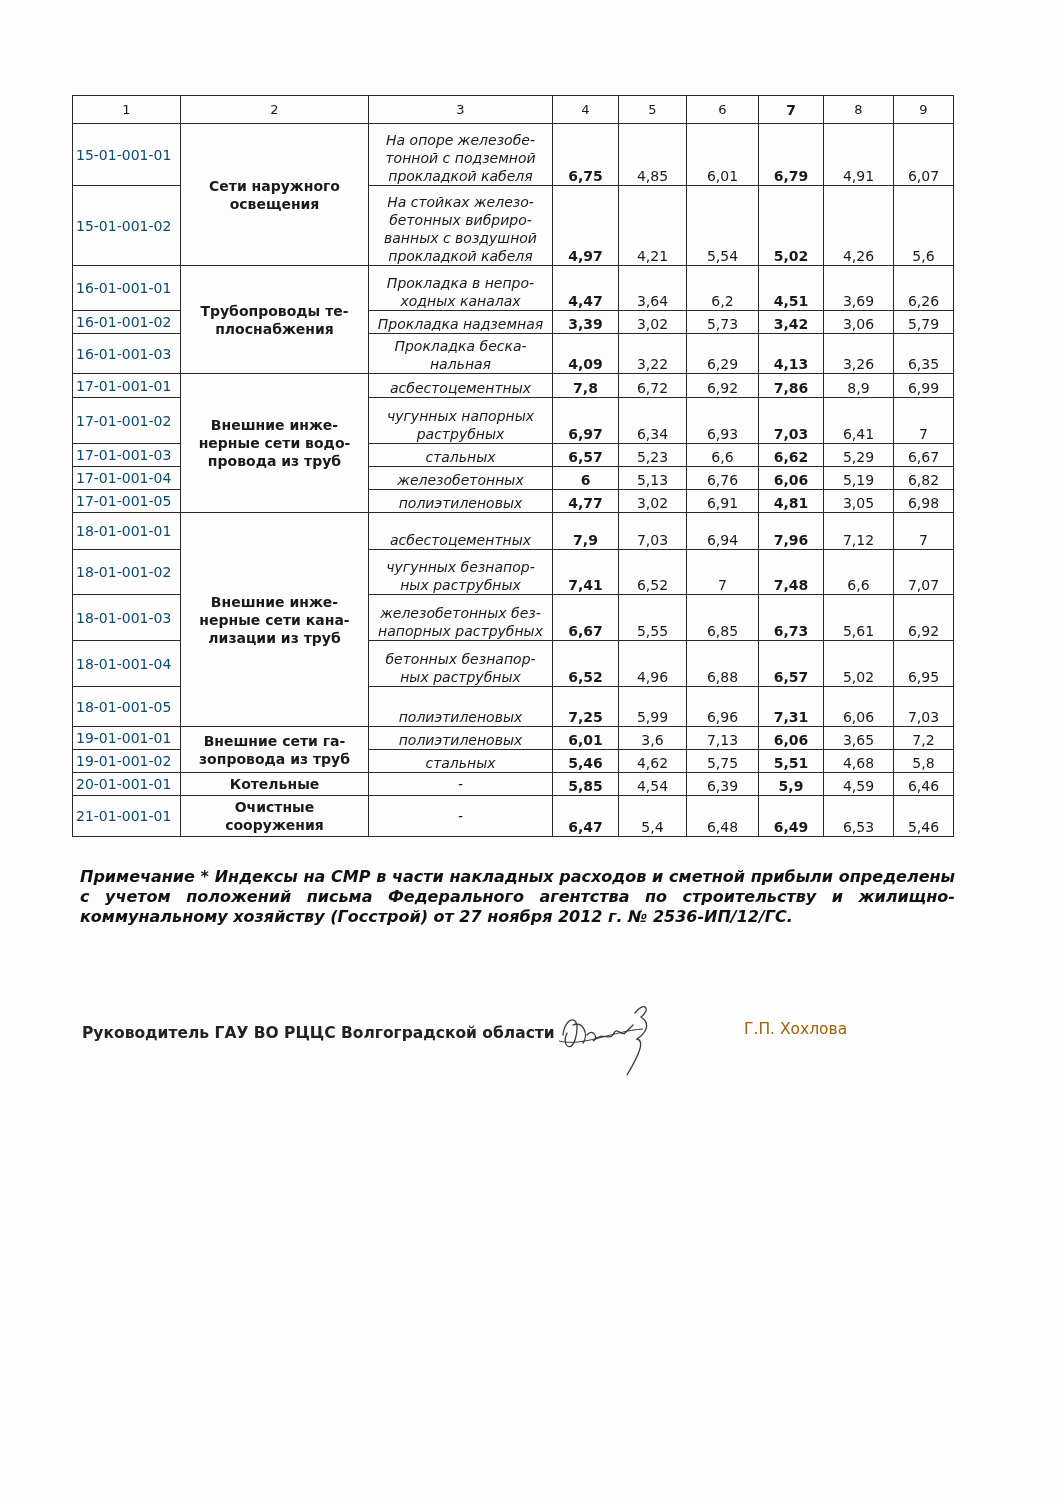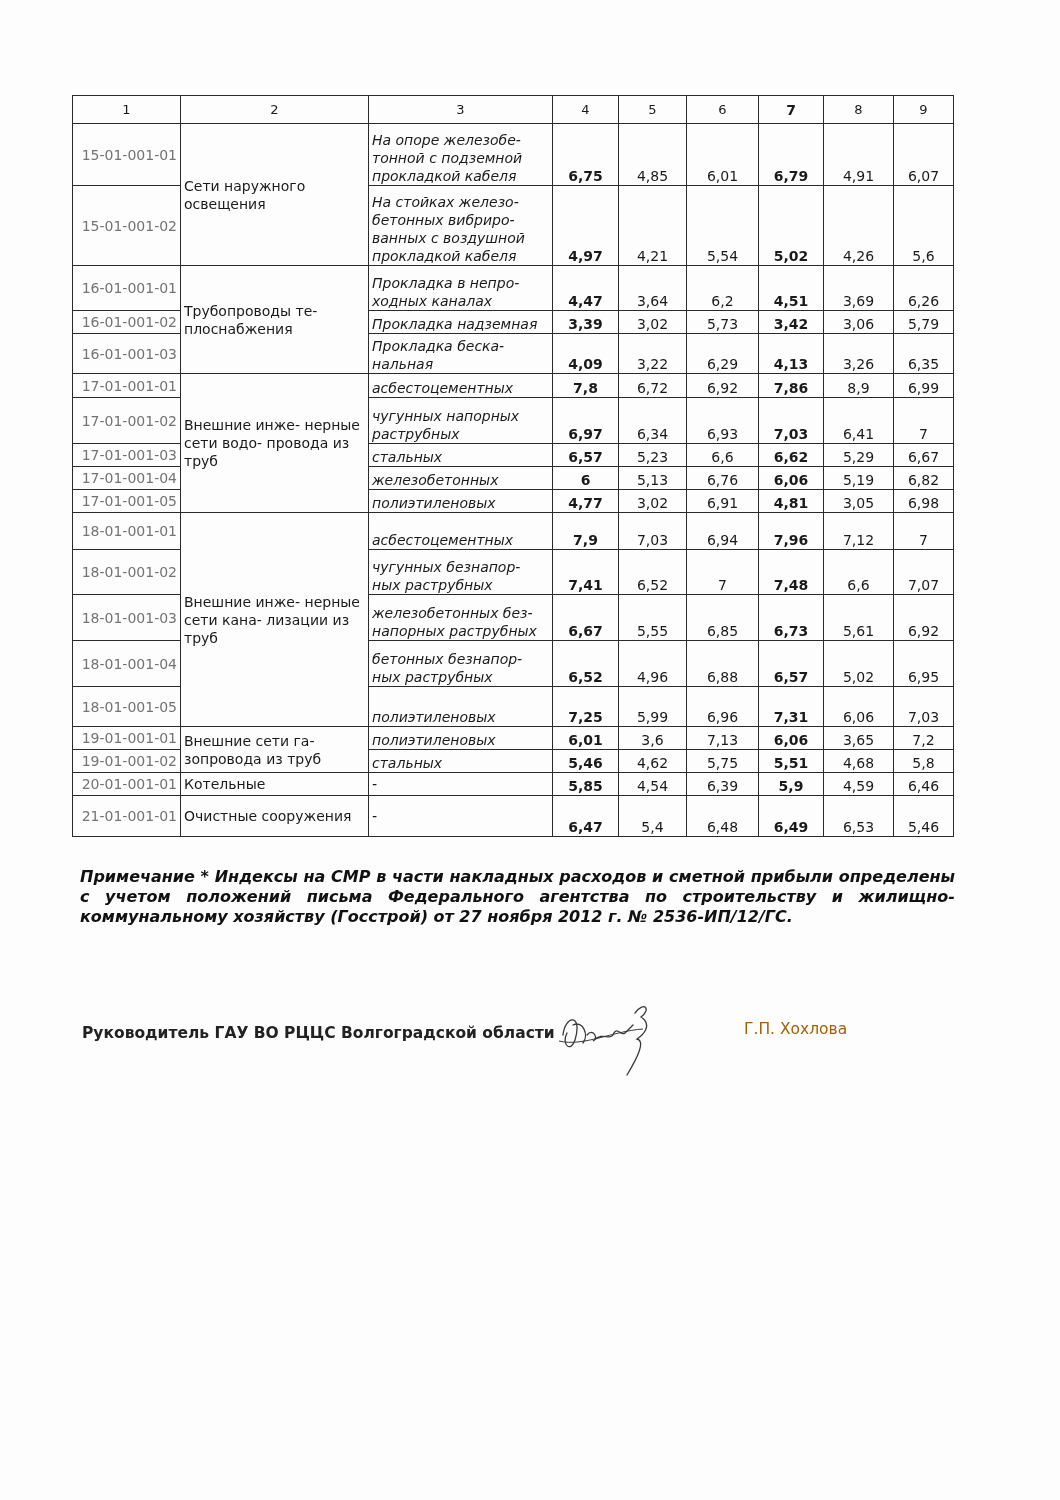--- a/index.html
+++ b/index.html
@@ -1,23 +1,23 @@
 <!DOCTYPE html>
 <html><head>
 <meta charset="utf-8">
 <style>
   html, body { margin: 0; padding: 0; background: #ffffff; }
   body { width: 1060px; height: 1500px; position: relative; overflow: hidden;
          font-family: "DejaVu Sans", sans-serif; color: #1a1a1a; }
   .page { position: absolute; left: 0; top: 0; width: 1060px; height: 1500px; background: #fdfdfd; }
   table.idx { position: absolute; left: 72px; top: 95px; border-collapse: collapse; table-layout: fixed; width: 881px; }
   table.idx td { border: 1px solid #2a2a2a; padding: 0 3px; font-size: 14px; line-height: 18px; }
-  td.code { text-align: right; font-size: 13px; color: #737373; }
-  td.group { font-weight: normal; font-size: 15px; text-align: left; padding-left: 14px; vertical-align: middle; line-height: 19px; }
-  td.desc { font-style: italic; font-size: 14.5px; line-height: 19px; vertical-align: bottom; }
+  td.code { text-align: left; font-size: 13px; color: #0c4a6e; }
+  td.group { font-weight: bold; font-size: 15px; text-align: center; padding-left: 14px; vertical-align: middle; line-height: 19px; }
+  td.desc { font-style: italic; text-align: center; font-size: 14.5px; line-height: 19px; vertical-align: bottom; }
   td.num { text-align: center; vertical-align: bottom; font-size: 15px; padding-bottom: 1px; }
   td.bold { font-weight: bold; }
   tr.head td { text-align: center; vertical-align: middle; font-size: 13px; height: 27px; }
   tr.head td.bold { font-weight: bold; font-size: 14px; }
   .note { position: absolute; left: 80px; top: 867px; width: 875px; font-size: 16px; line-height: 20px;
           font-weight: bold; font-style: italic; text-align: justify; color: #111; }
   .sign-role { position: absolute; left: 82px; top: 1024px; font-size: 15.5px; color: #222; font-weight: bold; }
   .sign-name { position: absolute; left: 744px; top: 1020px; font-size: 15.5px; color: #a16207; }
   .signature { position: absolute; left: 553px; top: 995px; width: 140px; height: 85px; }
 </style>

